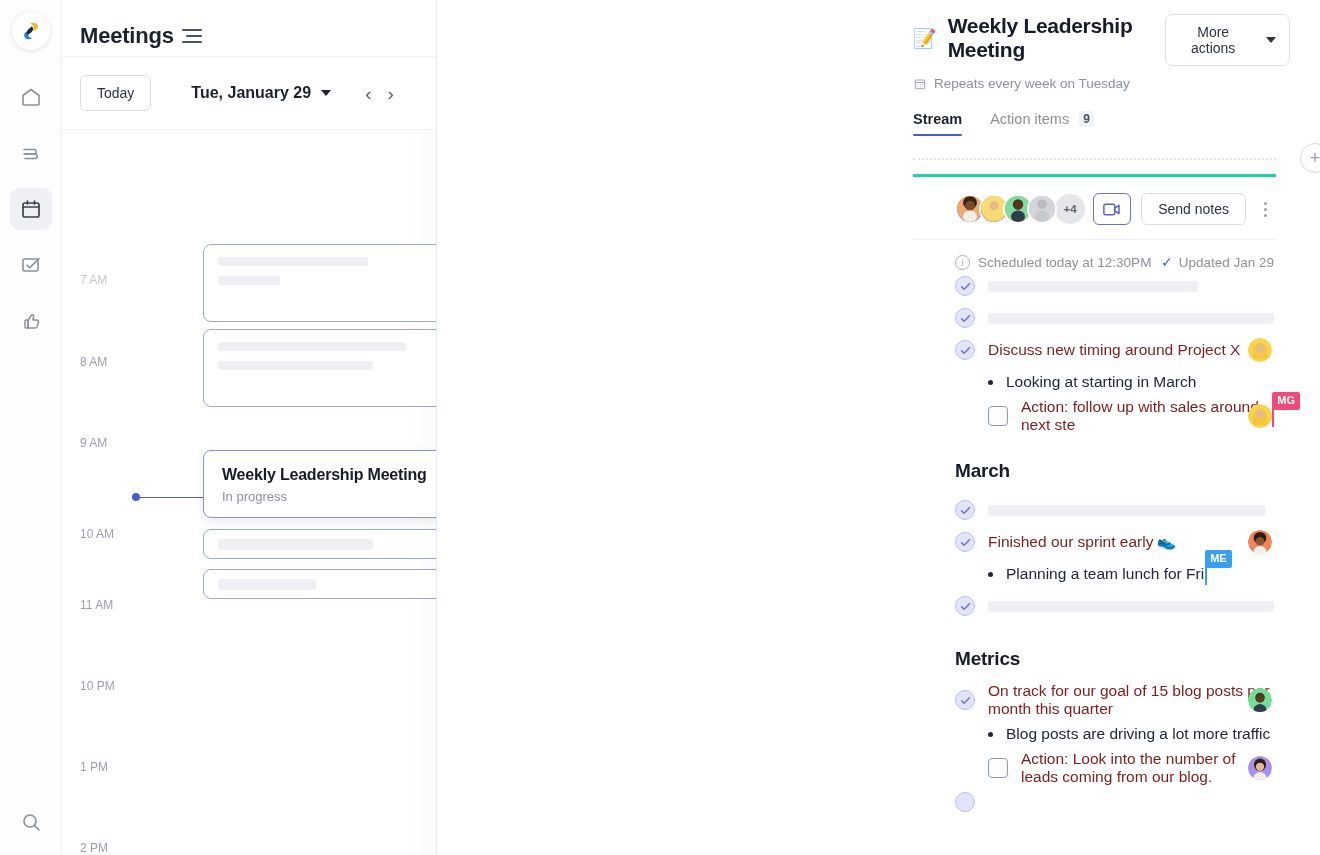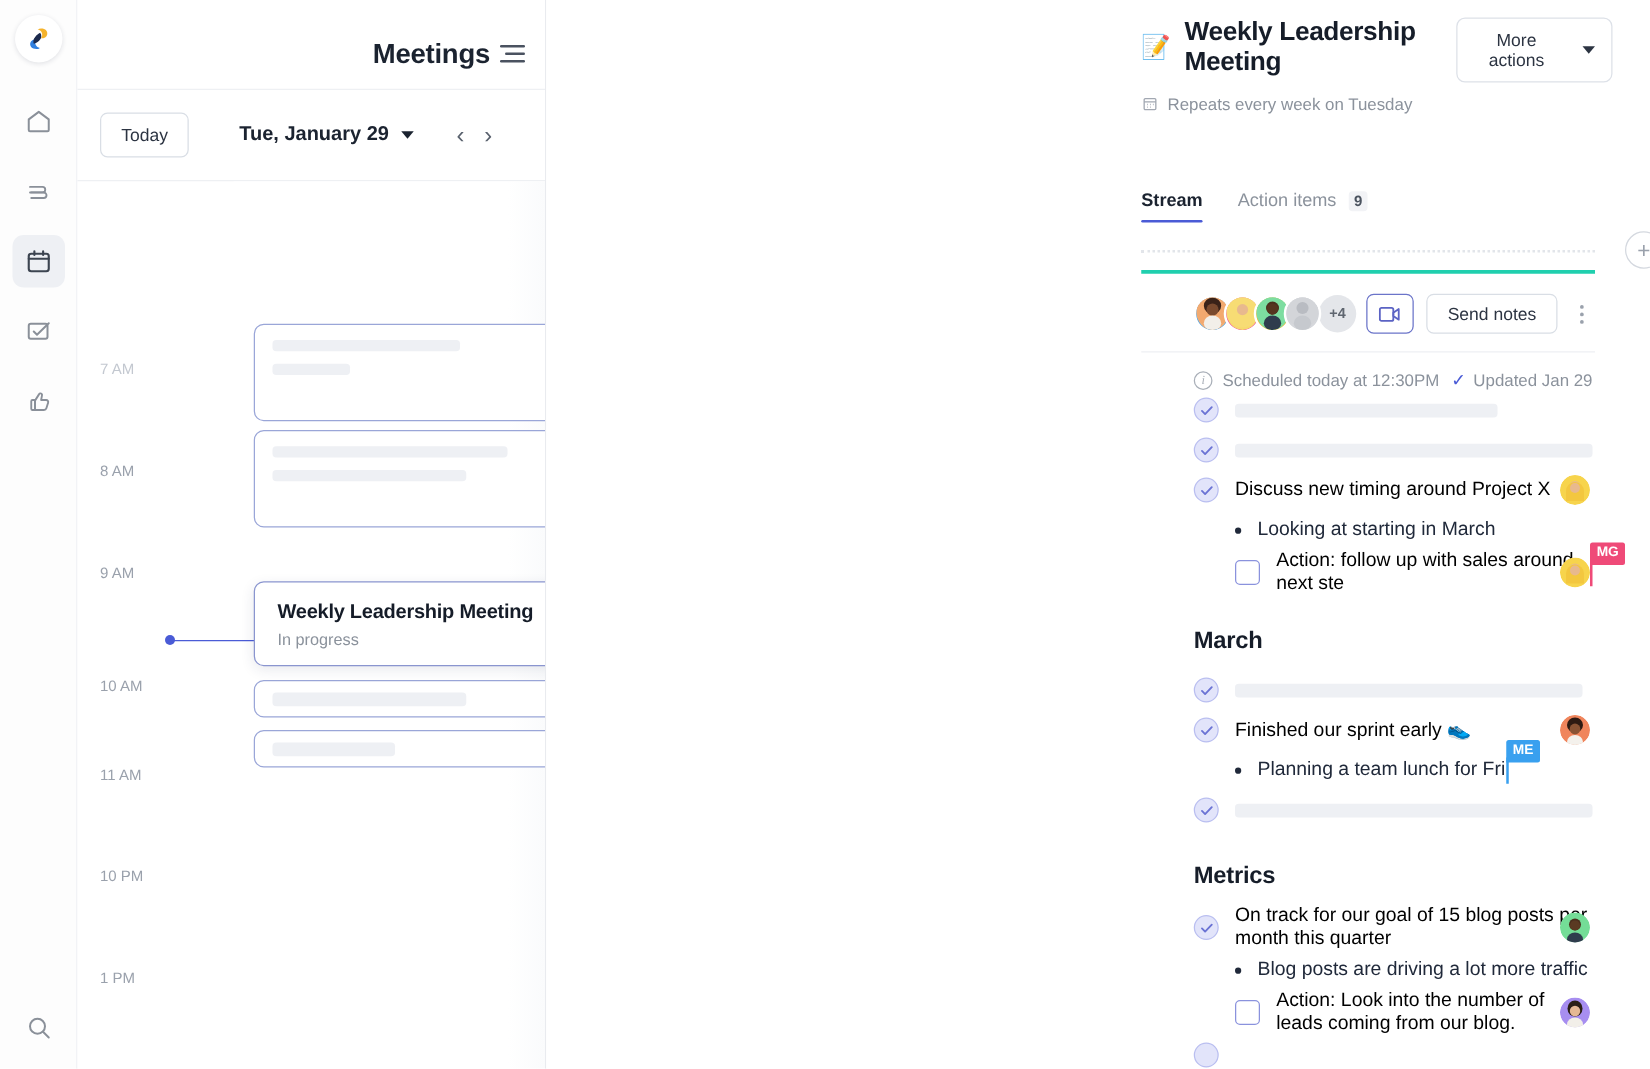--- a/index.html
+++ b/index.html
@@ -40,22 +40,22 @@
     display: flex; align-items: center; justify-content: center; color: #8a9099; }
 
   
   .cal {
     width: 375px; flex: 0 0 375px; height: 855px;
     background: #fff; display: flex; flex-direction: column;
     position: relative;
     border-right: 1px solid #e9ebef;
   }
   .cal-head {
-    height: 72px; display: flex; align-items: center;
-    padding: 15px 16px 0 18px; justify-content: flex-end;
+    height: 57px; display: flex; align-items: center;
+    padding: 15px 16px 0 18px; justify-content: flex-start;
     border-bottom: 1px solid #eef0f3;
   }
   .cal-title { font-size: 22px; font-weight: 700; color: #1b2330; letter-spacing: -.2px; }
   .burger { width: 28px; height: 28px; display: flex; flex-direction: column;
     justify-content: center; gap: 4px; align-items: flex-end; cursor: pointer; }
   .burger i { display: block; height: 2px; background: #4a5260; border-radius: 2px; }
   .burger i:nth-child(1) { width: 20px; }
   .burger i:nth-child(2) { width: 16px; }
   .burger i:nth-child(3) { width: 20px; }
 
@@ -117,25 +117,25 @@
   .mtitle { display: flex; align-items: center; gap: 11px; }
   .mtitle .emoji { font-size: 19px; line-height: 1; }
   .mtitle h1 { font-size: 21px; font-weight: 700; color: #161d29; letter-spacing: -.3px; }
   .more-btn {
     border: 1px solid #dde1e8; background: #fff; border-radius: 7px;
     padding: 9px 13px 9px 16px; font-size: 14px; color: #2c3442;
     display: flex; align-items: center; gap: 22px; cursor: pointer; font-family: inherit;
   }
   .more-btn .c { width:0;height:0;border-left:5px solid transparent;
     border-right:5px solid transparent;border-top:6px solid #2c3442; }
-  .repeat { display: flex; align-items: flex-start; gap: 7px; margin-top: 10px;
+  .repeat { display: flex; align-items: center; gap: 7px; margin-top: 10px;
     font-size: 13.5px; color: #8b929c; }
   .tabs { display: flex; align-items: center; gap: 28px; margin-top: 20px; }
   .tab { font-size: 14.5px; color: #8b929c; padding-bottom: 9px; cursor: pointer;
-    position: relative; display:flex; align-items:flex-start; gap:10px;margin-top:42px; }
+    position: relative; display:flex; align-items:flex-start; gap:10px; }
   .tab.active { color: #1b2330; font-weight: 600; }
   .tab.active::after { content:''; position:absolute; left:0; right:0; bottom:0;
     height: 2.5px; background: #4a5bd6; border-radius: 2px; }
   .badge { font-size: 12px; font-weight: 700; color: #4b535f; background: #f2f3f6;
     border-radius: 3px; padding: 1px 4px; }
 
   .sep-wrap { position: relative; margin: 22px 0 0 0; padding: 0 44px 0 476px; }
   .dotted { border-top: 2px dotted #e2e5ea; }
   .plus-btn { position: absolute; left: 863px; top: -15px; width: 30px; height: 30px;
     border-radius: 50%; border: 1px solid #d4d8df; background: #fff;
@@ -177,21 +177,21 @@
   .sec-h { font-size: 19px; font-weight: 700; color: #161d29; margin: 26px 0 12px;
     letter-spacing: -.2px; }
   .line { display: flex; align-items: center; min-height: 32px; position: relative; }
   .chk-circ { width: 20px; height: 20px; border-radius: 50%; background: #e2e4fa;
     border: 1px solid #b9bef0; flex: 0 0 20px; margin-right: 13px;
     display: flex; align-items: center; justify-content: center; cursor: pointer; }
   .chk-circ svg { display:block; }
   .chk-box { width: 20px; height: 20px; border-radius: 4px; background: #fff;
     border: 1.6px solid #8a92dd; flex: 0 0 20px; margin-right: 13px; cursor:pointer; }
   .ph-bar { height: 11px; background: #eef0f4; border-radius: 3px; }
-  .ltext { font-size: 15.5px; color: #000000; }
+  .ltext { font-size: 15.5px; color: #7f1d1d; }
   .sub { display: flex; align-items: center; min-height: 32px; padding-left: 33px; }
   .sub .bul { width: 5px; height: 5px; border-radius: 50%; background: #20293a;
     margin-right: 13px; flex: 0 0 5px; }
   .sub .stext { font-size: 15.5px; color: #20293a; }
   .row-av { position: absolute; right: 2px; top: 50%; transform: translateY(-50%);
     width: 24px; height: 24px; border-radius: 50%; overflow: hidden;
     display:flex;align-items:flex-end;justify-content:center; }
   .indent { padding-left: 33px; }
 
   .cursor { position: relative; display: inline-block; width: 2px; height: 21px;

